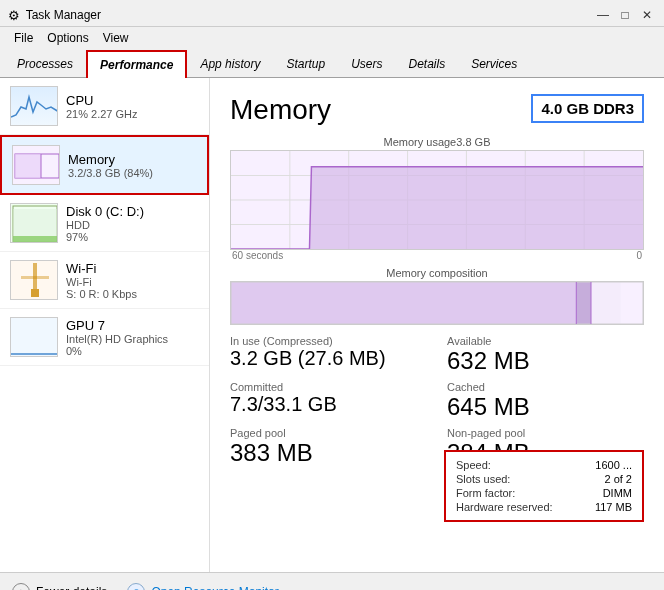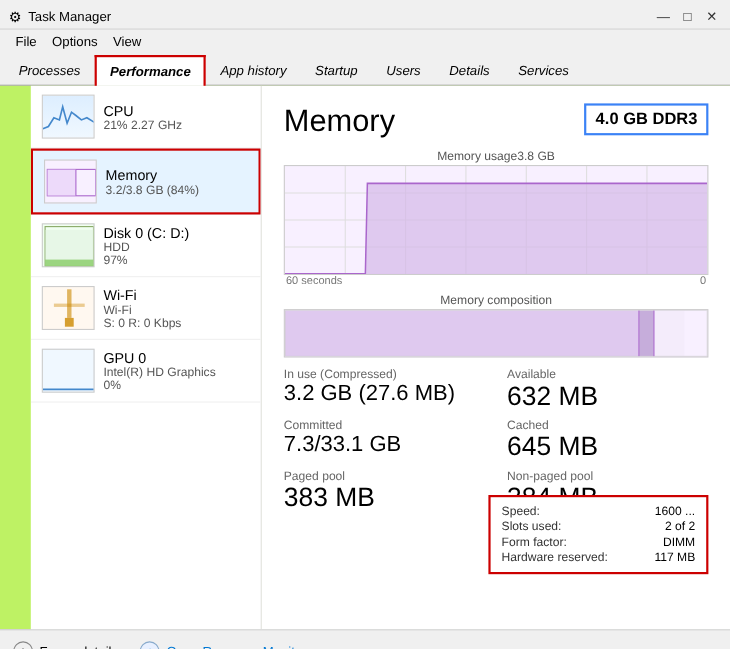--- a/index.html
+++ b/index.html
@@ -77,22 +77,21 @@
     .tab.active {
       background: #fff;
       border: 2px solid #cc0000;
       border-bottom: none;
       font-weight: 600;
       color: #000;
     }
     .main-content {
       display: flex;
       height: calc(590px - 96px);
-      background: #bef264;
-      padding-left: 28px;
+      background: #6d28d9;
     }
     .sidebar {
       width: 210px;
       background: #fff;
       border-right: 1px solid #ddd;
       overflow-y: auto;
     }
     .sidebar-item {
       display: flex;
       align-items: center;
@@ -341,21 +340,21 @@
       </div>
     </div>
 
     <div class="sidebar-item">
       <div class="sidebar-icon gpu-icon">
         <svg width="48" height="40" viewBox="0 0 48 40">
           <polyline points="0,36 8,36 10,36 12,36 14,36 48,36" fill="none" stroke="#4488cc" stroke-width="1.5"></polyline>
         </svg>
       </div>
       <div class="sidebar-info">
-        <div class="sidebar-name">GPU 0</div>
+        <div class="sidebar-name">GPU 7</div>
         <div class="sidebar-detail">Intel(R) HD Graphics</div>
         <div class="sidebar-detail">0%</div>
       </div>
     </div>
 
   </div>
 
   <div class="detail-panel">
 
     <div class="detail-header">

